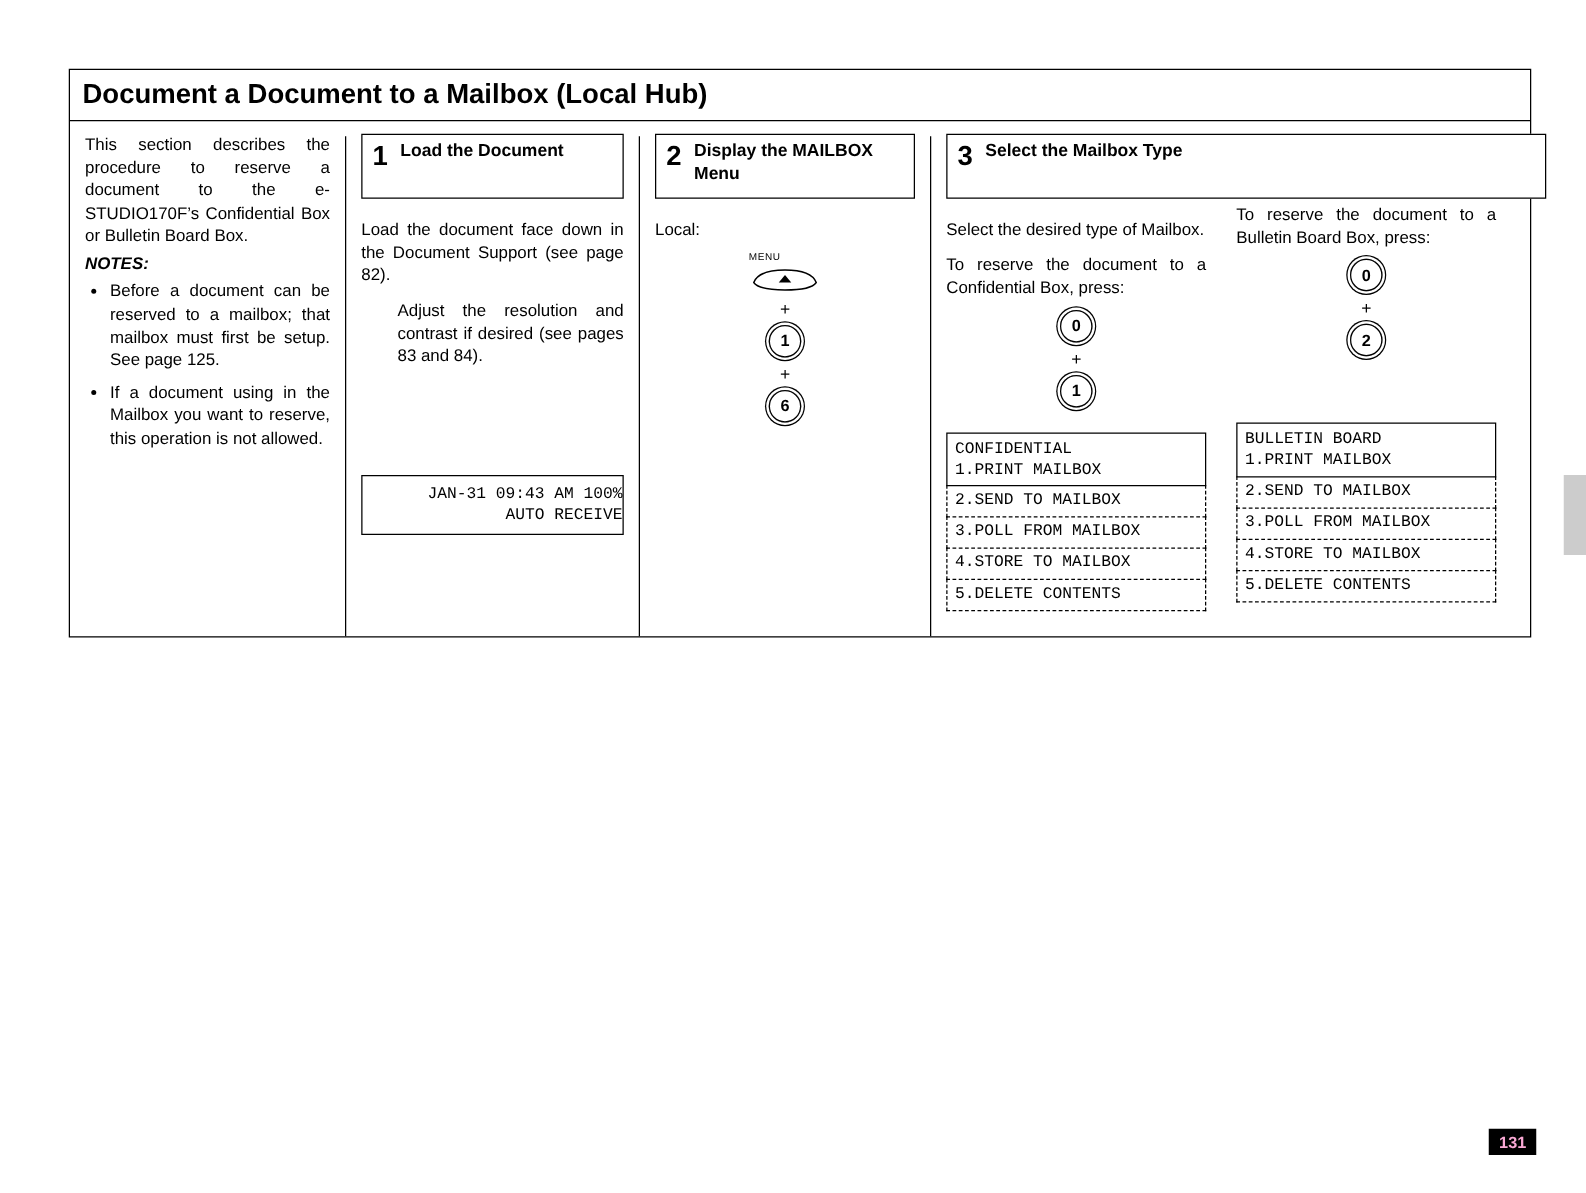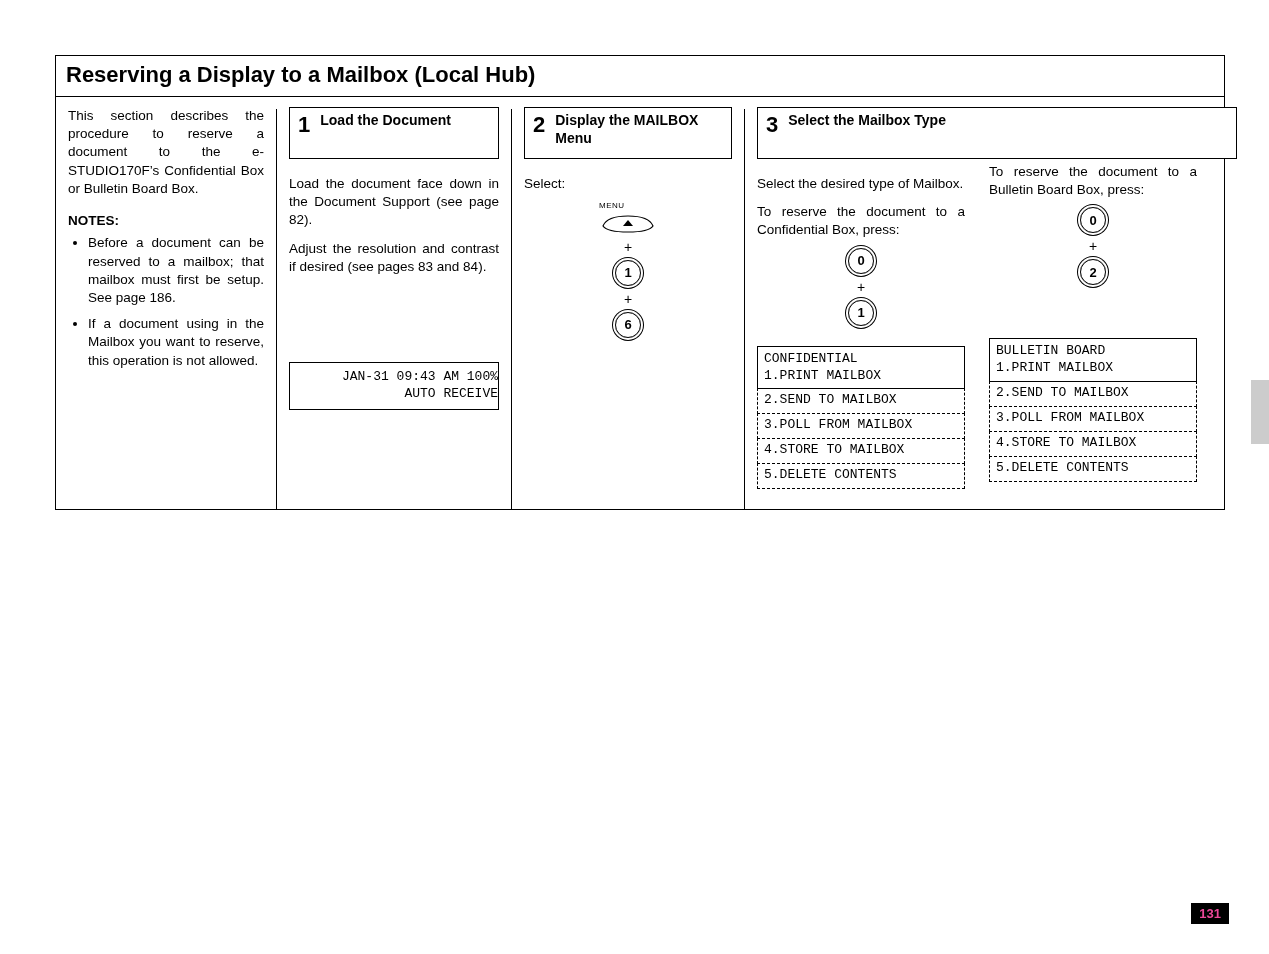--- a/index.html
+++ b/index.html
@@ -63,21 +63,21 @@
     font-size:22px;
     font-weight:900;
     line-height:1;
     padding-top:2px;
   }
   .step-title{
     font-size:14px;
     font-weight:bold;
     line-height:1.25;
   }
-  .notes-h{font-size:13.5px;font-weight:bold;margin-top:14px;margin-bottom:4px;}
+  .notes-h{font-size:13.5px;font-weight:bold;margin-top:4px;margin-bottom:4px;font-style:italic;}
   ul.notes{margin:0;padding-left:20px;}
   ul.notes li{margin-bottom:8px;text-align:justify;}
   .justify{text-align:justify;}
   .lcd{
     border:1px solid #000;
     font-family:"Courier New",monospace;
     font-size:13px;
     line-height:1.3;
     padding:6px 0;
     white-space:pre;
@@ -118,72 +118,72 @@
   .menu-key{
     display:flex;flex-direction:column;align-items:flex-start;gap:2px;
   }
   .menu-label{font-size:8px;letter-spacing:0.5px;}
   .menu-shape svg{display:block;}
   .page-num{
     position:absolute;
     right:40px;
     bottom:30px;
     background:#000;
-    color:#ec4899;
+    color:#f9a8d4;
     font-size:13px;
     font-weight:bold;
     padding:3px 8px;
   }
   .thumb-tab{
     position:absolute;
     right:0;top:380px;
     width:18px;height:64px;
     background:#ccc;
   }
 </style>
 </head>
 <body>
 
 <div class="page">
 
   <div class="outer-frame">
-    <div class="title-bar">Reserving a Display to a Mailbox (Local Hub)</div>
+    <div class="title-bar">Document a Document to a Mailbox (Local Hub)</div>
 
     <div class="content-row">
 
       <div class="col col-intro">
         <div class="justify">This section describes the procedure to reserve a document to the e-STUDIO170F’s Confidential Box or Bulletin Board Box.</div>
         <div class="notes-h">NOTES:</div>
         <ul class="notes">
-          <li>Before a document can be reserved to a mailbox; that mailbox must first be setup. See page 186.</li>
+          <li>Before a document can be reserved to a mailbox; that mailbox must first be setup. See page 125.</li>
           <li>If a document using in the Mailbox you want to reserve, this operation is not allowed.</li>
         </ul>
       </div>
 
       <div class="vsep"></div>
 
       <div class="col col-1">
         <div class="step-head">
           <div class="step-num">1</div>
           <div class="step-title">Load the Document</div>
         </div>
         <div class="justify">Load the document face down in the Document Support (see page 82).</div>
-        <div class="justify" style="margin-top:10px;">Adjust the resolution and contrast if desired (see pages 83 and 84).</div>
+        <div class="justify" style="margin-top:10px;margin-left:29px;">Adjust the resolution and contrast if desired (see pages 83 and 84).</div>
         <div class="lcd right" style="margin-top:86px;">JAN-31 09:43 AM 100%
         AUTO RECEIVE</div>
       </div>
 
       <div class="vsep"></div>
 
       <div class="col col-2">
         <div class="step-head">
           <div class="step-num">2</div>
           <div class="step-title">Display the MAILBOX Menu</div>
         </div>
-        <div>Select:</div>
+        <div>Local:</div>
         <div class="keys">
           <div class="menu-key">
             <div class="menu-label">MENU</div>
             <div class="menu-shape">
               <svg width="58" height="20" viewBox="0 0 58 20">
                 <path d="M4 12 Q 8 2 29 2 Q 50 2 54 12 Q 50 18 29 18 Q 8 18 4 12 Z" fill="#fff" stroke="#000" stroke-width="1.2"></path>
                 <path d="M24 12 L29 6 L34 12 Z" fill="#000"></path>
               </svg>
             </div>
           </div>

